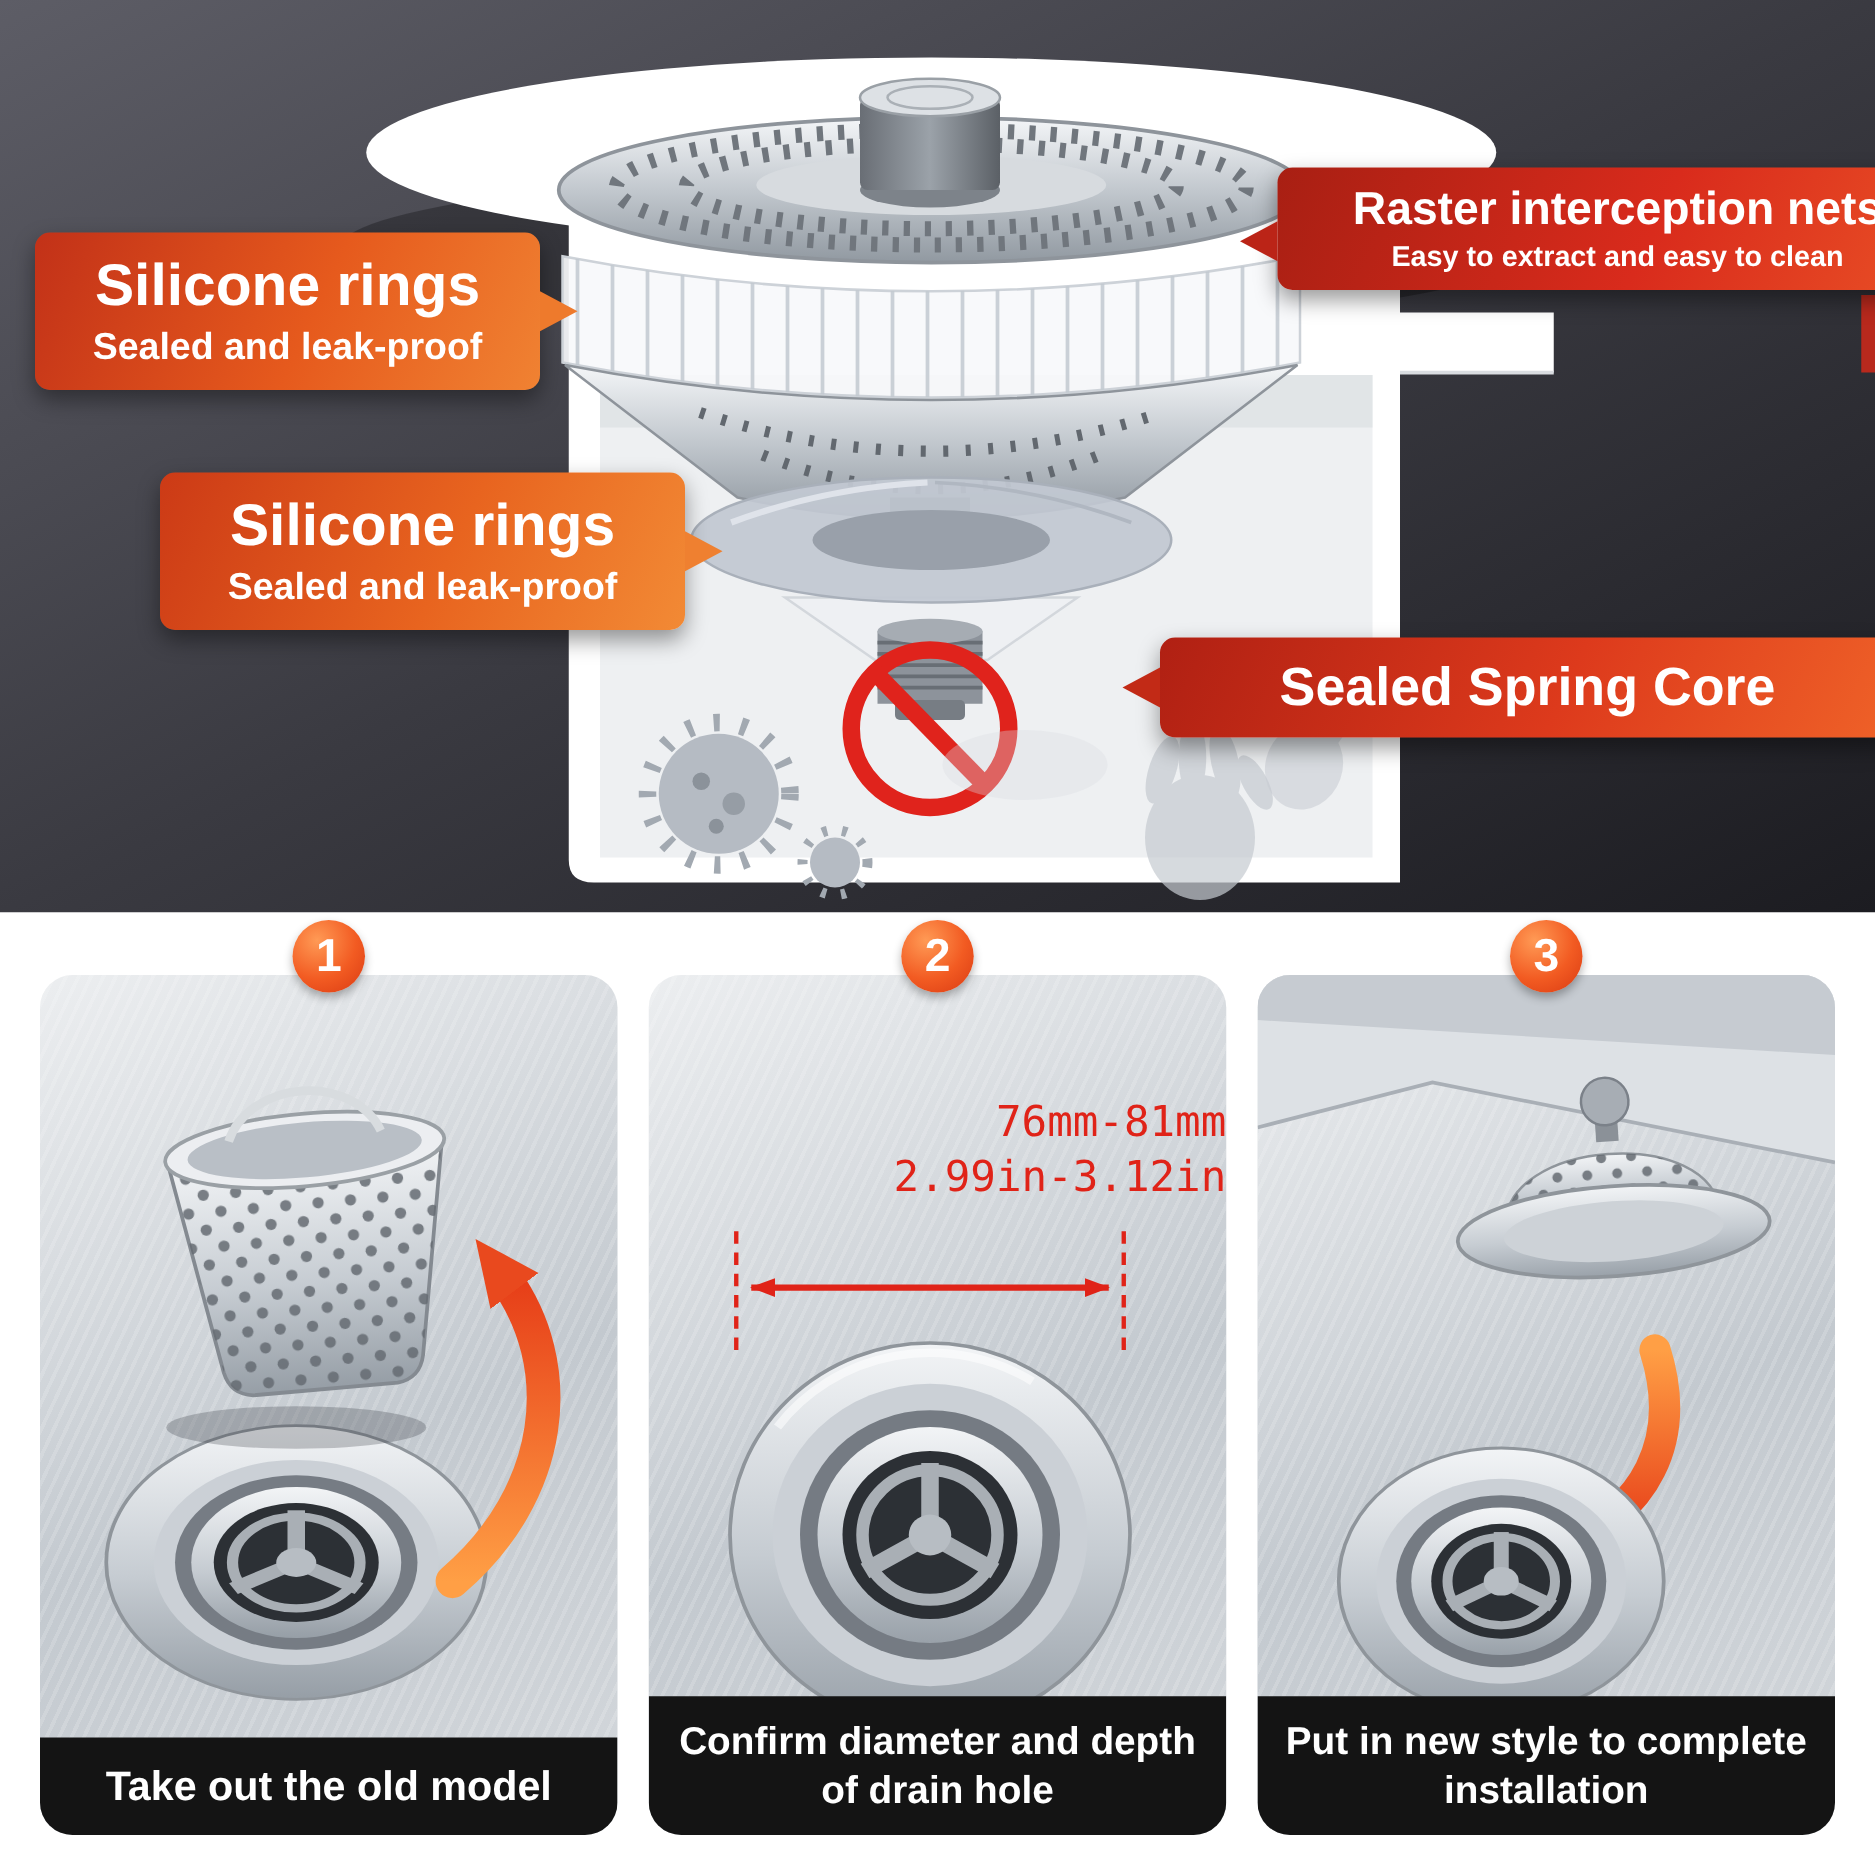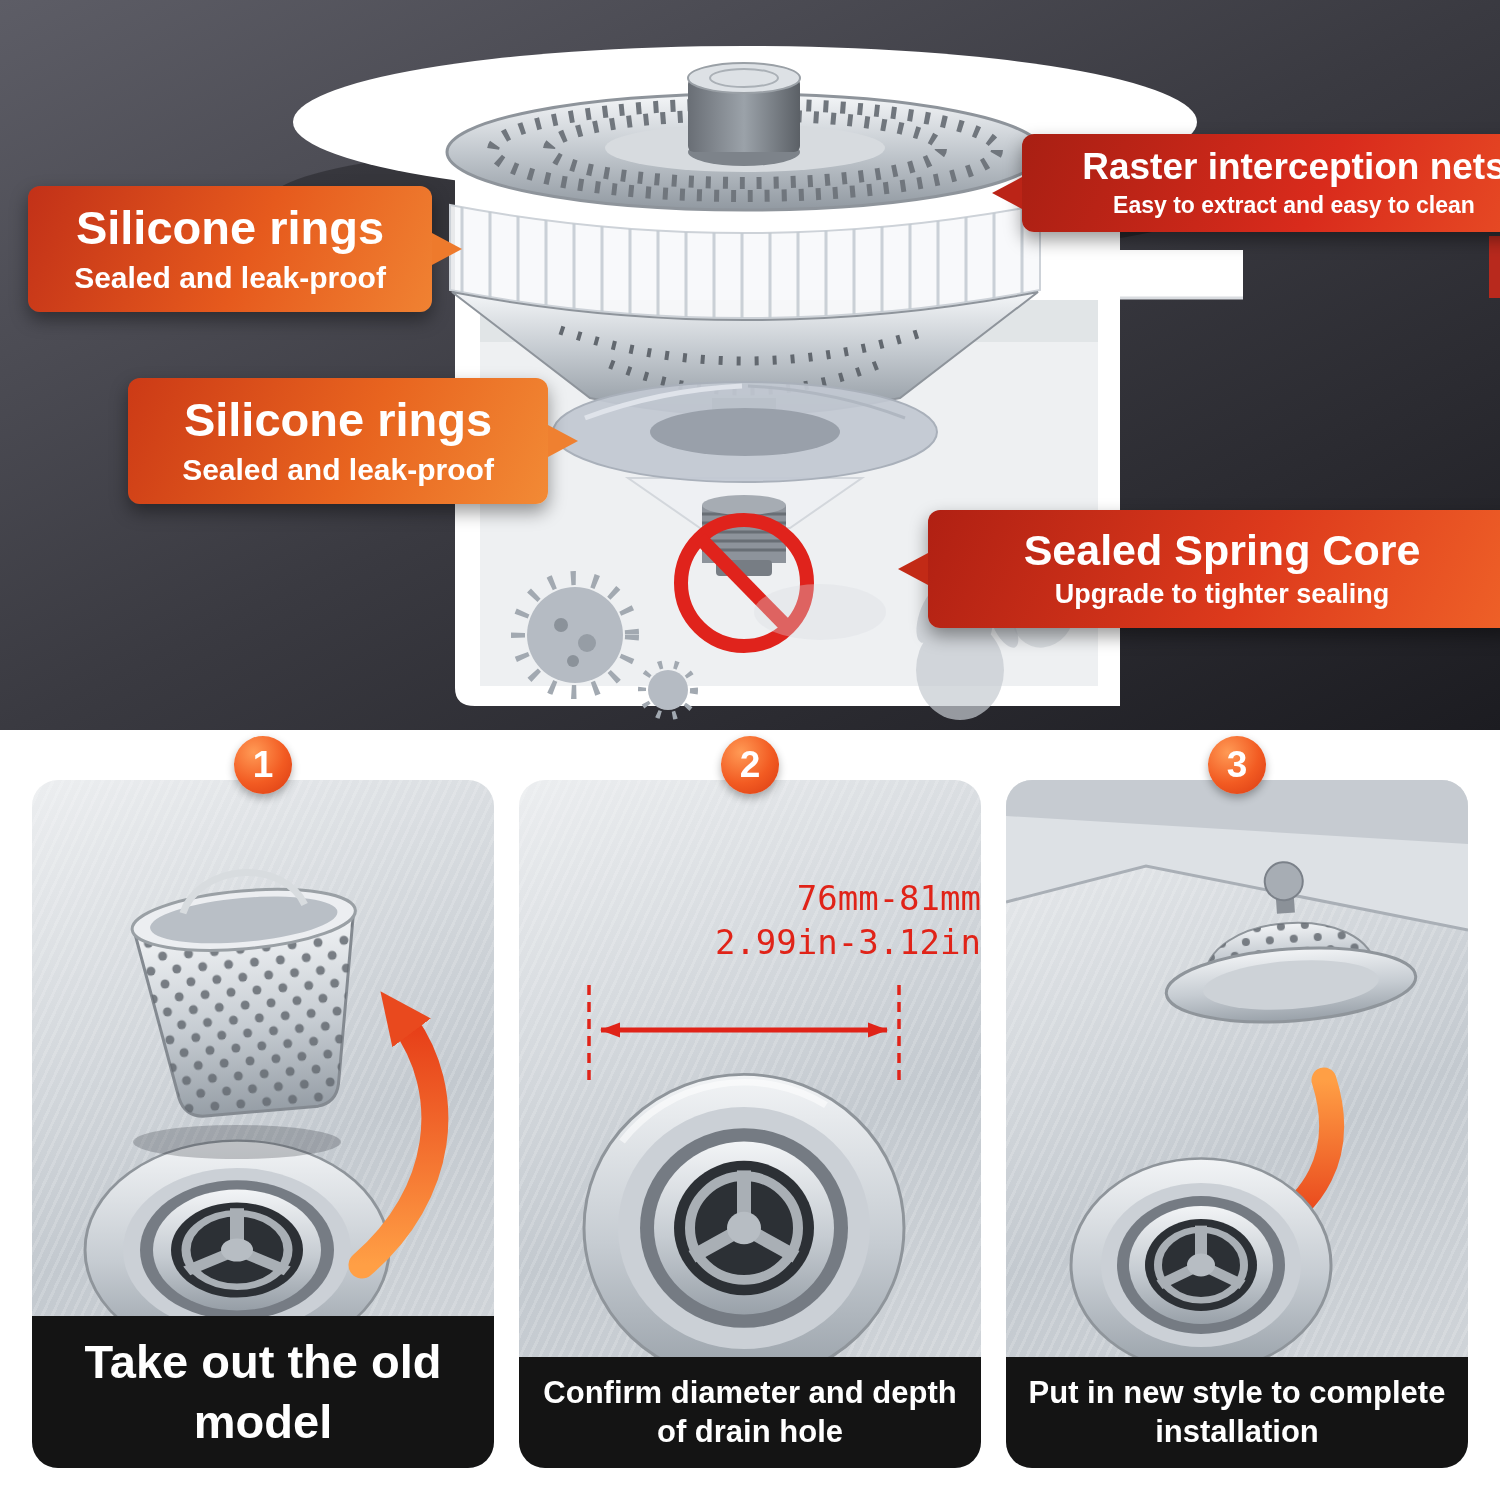--- a/index.html
+++ b/index.html
@@ -51,21 +51,21 @@
   .panel { position:relative; width:462px; height:688px; margin-top:-14px;
            border-radius:26px; overflow:hidden;
            background:linear-gradient(155deg,#eceef0 0%,#c3c9cf 55%,#d4d8dc 100%); }
   .panel .brush { position:absolute; inset:0;
            background:repeating-linear-gradient(115deg, rgba(255,255,255,.16) 0 3px, rgba(0,0,0,0) 3px 9px); }
   .panel svg.art { position:absolute; left:0; top:0; width:462px; height:688px; }
   .caption { position:absolute; left:0; right:0; bottom:0; z-index:4;
              background:#141414; color:#ffffff; font-weight:bold; text-align:center;
              padding:16px 22px; font-size:31px; line-height:1.28; min-height:78px;
              display:flex; align-items:center; justify-content:center; }
-  .step:first-child .caption { font-size:47px; }
+  .step:first-child .caption { font-size:33px; }
   .measure { position:absolute; z-index:4; top:96px; left:0; width:100%; text-align:right;
              color:#e02318; font-family:"DejaVu Sans Mono", monospace;
              font-size:34px; line-height:1.3; }
 </style>
 </head>
 <body>
 
 <div class="page">
 
   <div class="hero">
@@ -189,21 +189,20 @@
     <div class="callout co-sil-bot">
       <div class="t">Silicone rings</div>
       <div class="s">Sealed and leak-proof</div>
     </div>
     <div class="callout co-raster">
       <div class="t">Raster interception nets</div>
       <div class="s">Easy to extract and easy to clean</div>
     </div>
     <div class="callout co-spring">
       <div class="t">Sealed Spring Core</div>
-      <div class="s">Upgrade to tighter sealing</div>
     </div>
   </div>
 
   <div class="steps">
 
     <div class="step">
       <div class="badge">1</div>
       <div class="panel">
         <div class="brush"></div>
         <svg class="art" viewBox="0 0 462 688">

